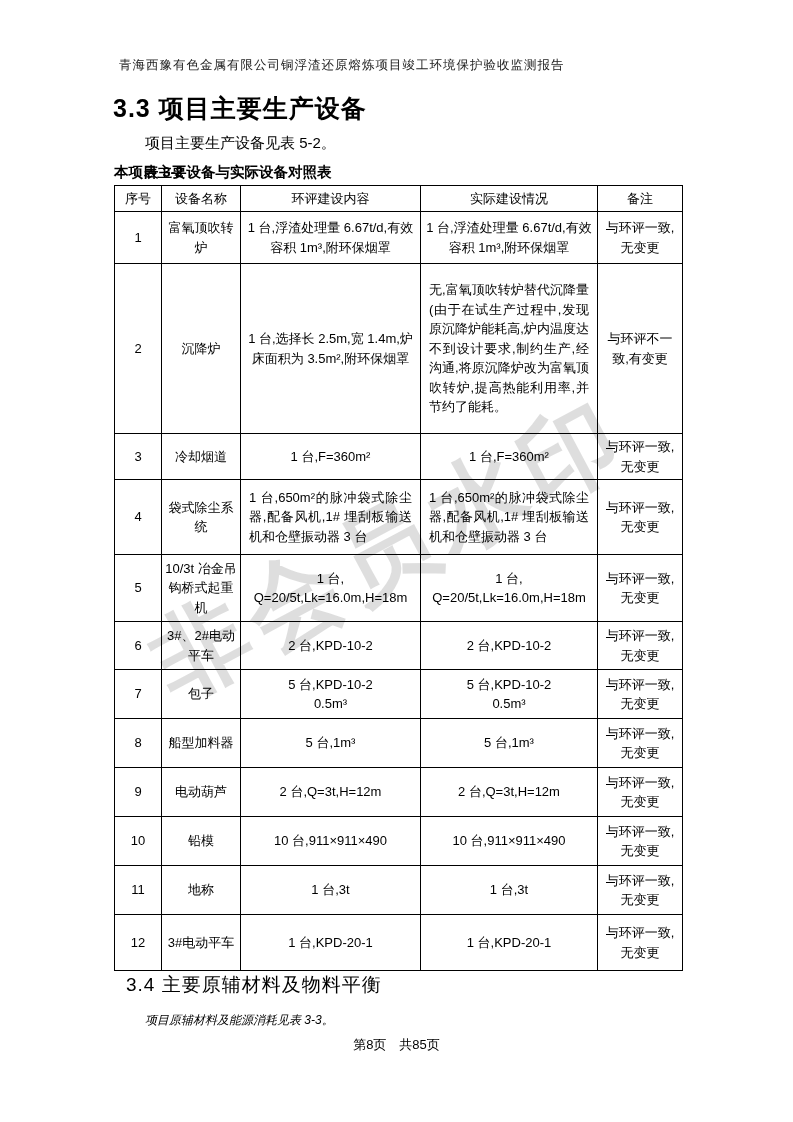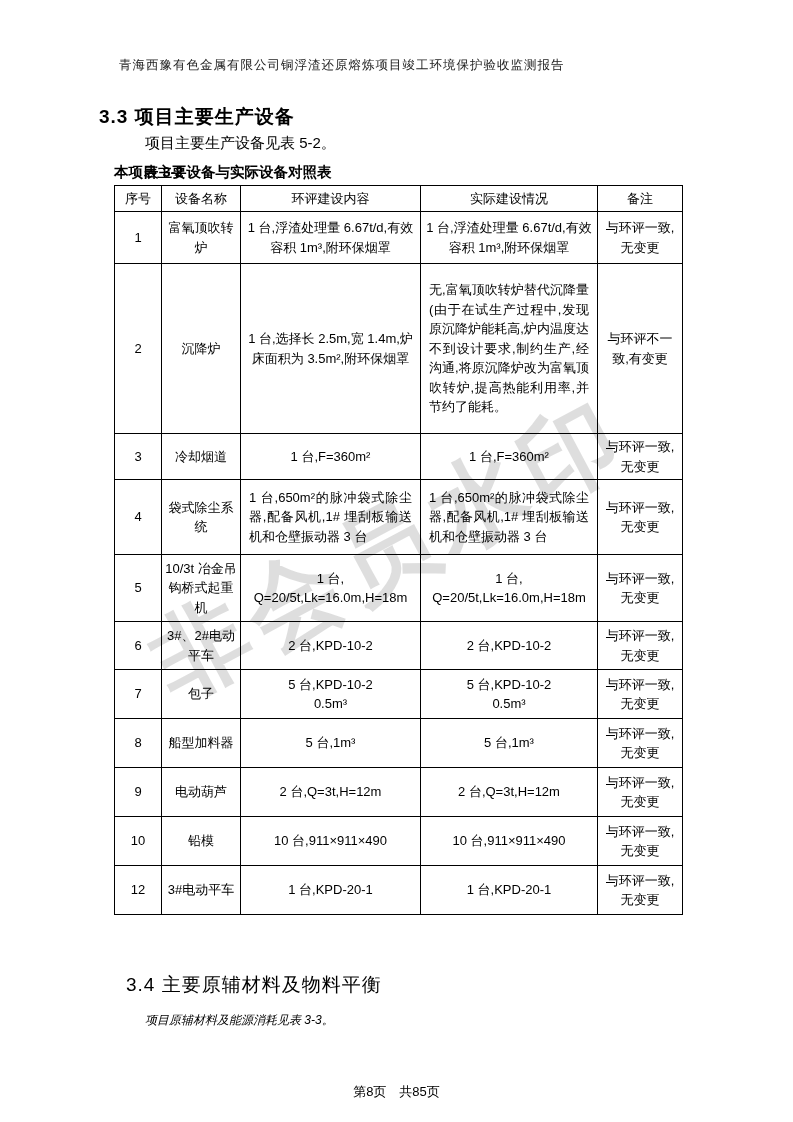--- a/index.html
+++ b/index.html
@@ -24,22 +24,22 @@
     transform-origin:0 50%;
     z-index:0;
     font-weight:bold;
   }
   .content { position:relative; z-index:1; }
   .page-header {
     position:absolute; top:57px; left:113px;
     font-size:12.5px; letter-spacing:1px; color:#222;margin-left:6px;
   }
   .section-title-1 {
-    position:absolute; top:92px; left:99px;
-    font-size:19px; font-weight:bold; letter-spacing:1px;margin-top:12px;
+    position:absolute; top:92px; left:113px;
+    font-size:25px; font-weight:bold; letter-spacing:1px;
   }
   .intro-1 {
     position:absolute; top:134px; left:145px;
     font-size:15px;
   }
   .table-caption {
     position:absolute; top:163px; left:114px; width:568px;
     text-align:left; font-weight:bold; font-size:14.5px;
   }
   .table-caption .tbl-label {
@@ -85,21 +85,21 @@
     position:absolute; top:972px; left:126px;
     font-size:19px; font-weight:normal; letter-spacing:1px;
   }
   .intro-2 {
     position:absolute; top:1012px; left:145px;
     font-size:12px;
     font-style:italic;
   }
   .page-footer {
     position:absolute; top:1036px; left:0; width:100%;
-    text-align:center; font-size:13px;margin-top:47px;
+    text-align:center; font-size:13px;
   }
 </style>
 </head>
 <body>
 
 <div class="page">
 
   <div class="watermark">非会员水印</div>
 
   <div class="content">
@@ -201,20 +201,27 @@
             <td>与环评一致,无变更</td>
           </tr>
           <tr>
             <td>10</td>
             <td>铅模</td>
             <td>10 台,911×911×490</td>
             <td>10 台,911×911×490</td>
             <td>与环评一致,无变更</td>
           </tr>
           <tr>
+            <td>11</td>
+            <td>地称</td>
+            <td>1 台,3t</td>
+            <td>1 台,3t</td>
+            <td>与环评一致,无变更</td>
+          </tr>
+          <tr>
             <td>12</td>
             <td>3#电动平车</td>
             <td>1 台,KPD-20-1</td>
             <td>1 台,KPD-20-1</td>
             <td>与环评一致,无变更</td>
           </tr>
         </tbody>
     </table>
 
     <div class="section-title-2">3.4 主要原辅材料及物料平衡</div>

